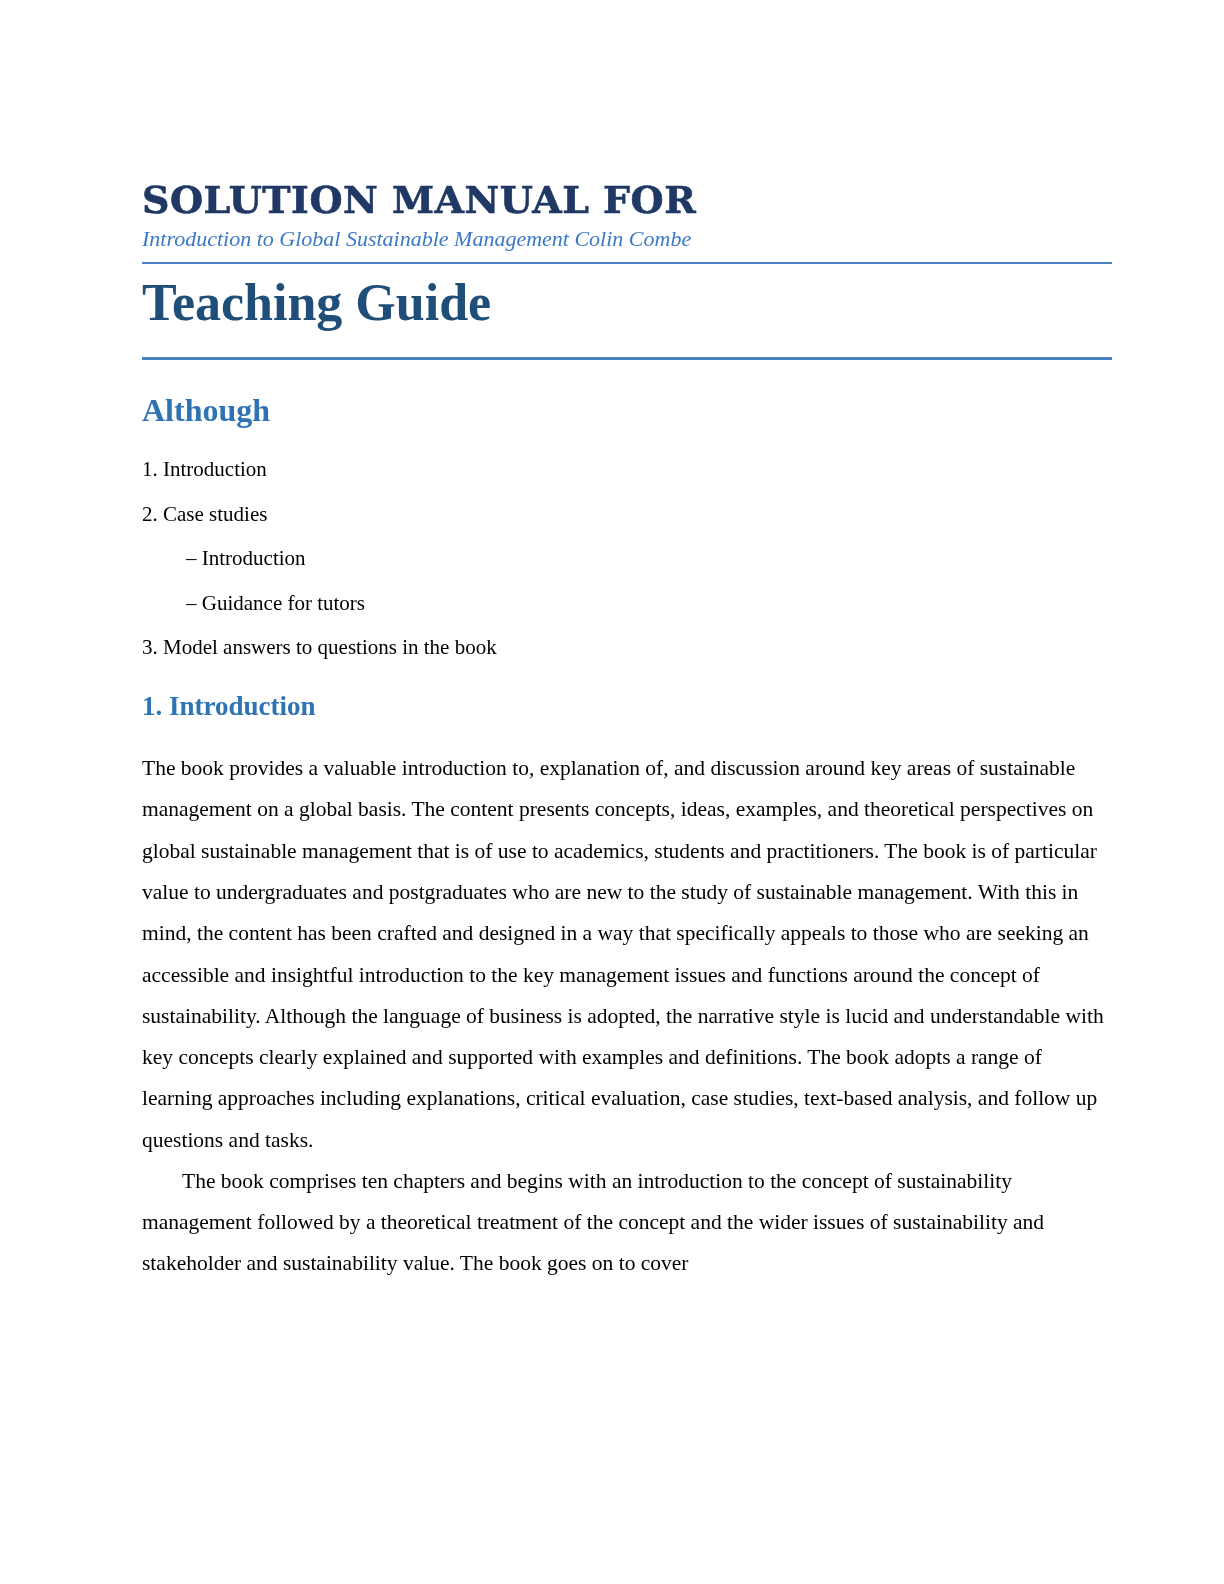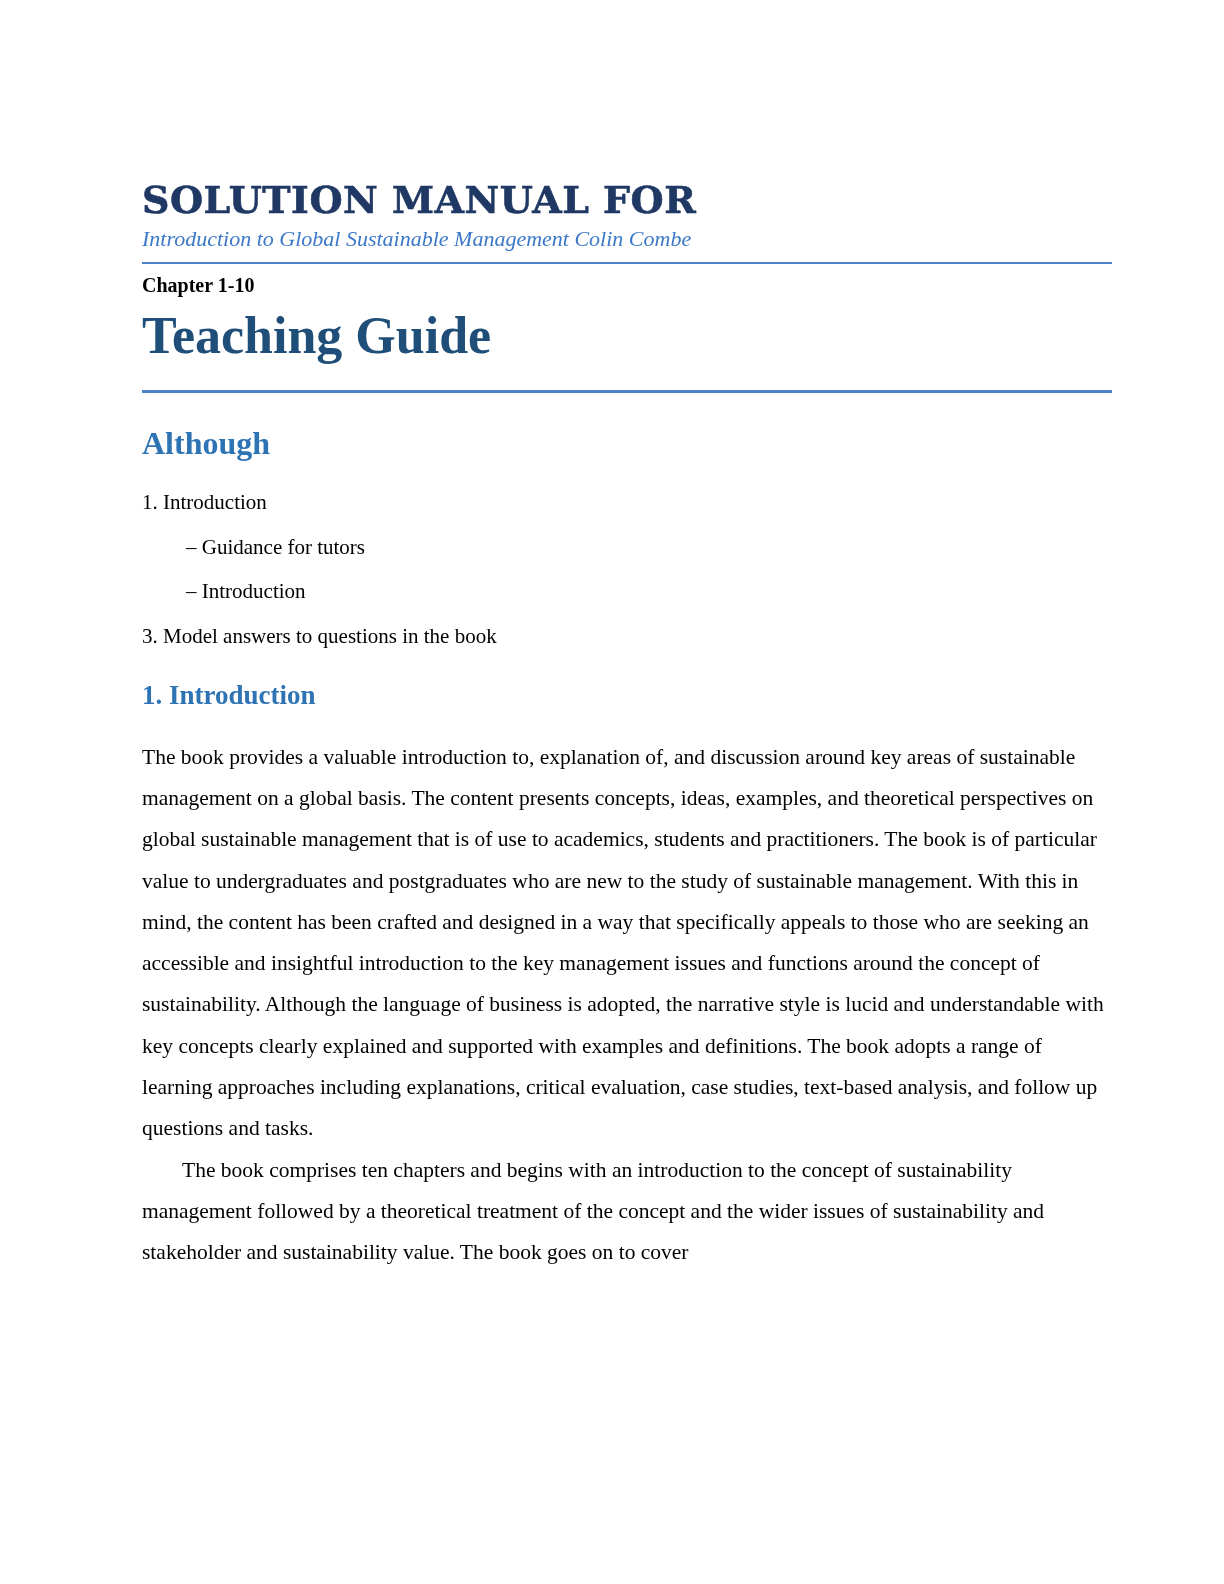--- a/index.html
+++ b/index.html
@@ -103,32 +103,32 @@
 <body>
 
 <div class="page">
 
   <h1 class="doc-title">Solution Manual For</h1>
 
   <p class="doc-subtitle">Introduction to Global Sustainable Management Colin Combe</p>
 
   <hr class="rule-thin">
 
-  <p class="chapter-line">Chapter 1-10</p>
 
   <h2 class="guide-title">Teaching Guide</h2>
 
   <hr class="rule-thick">
 
   <h3 class="contents-heading">Although</h3>
 
   <div>
     <p class="toc-item">1. Introduction</p>
+    <p class="toc-item">2. Case studies</p>
+    <p class="toc-sub">– Introduction</p>
     <p class="toc-sub">– Guidance for tutors</p>
-    <p class="toc-sub">– Introduction</p>
     <p class="toc-item">3. Model answers to questions in the book</p>
   </div>
 
   <h3 class="section-heading">1. Introduction</h3>
 
   <p class="body-para">The book provides a valuable introduction to, explanation of, and discussion around key areas of sustainable management on a global basis. The content presents concepts, ideas, examples, and theoretical perspectives on global sustainable management that is of use to academics, students and practitioners. The book is of particular value to undergraduates and postgraduates who are new to the study of sustainable management. With this in mind, the content has been crafted and designed in a way that specifically appeals to those who are seeking an accessible and insightful introduction to the key management issues and functions around the concept of sustainability. Although the language of business is adopted, the narrative style is lucid and understandable with key concepts clearly explained and supported with examples and definitions. The book adopts a range of learning approaches including explanations, critical evaluation, case studies, text-based analysis, and follow up questions and tasks.</p>
 
   <p class="body-para indent">The book comprises ten chapters and begins with an introduction to the concept of sustainability management followed by a theoretical treatment of the concept and the wider issues of sustainability and stakeholder and sustainability value. The book goes on to cover</p>
 
 </div>

